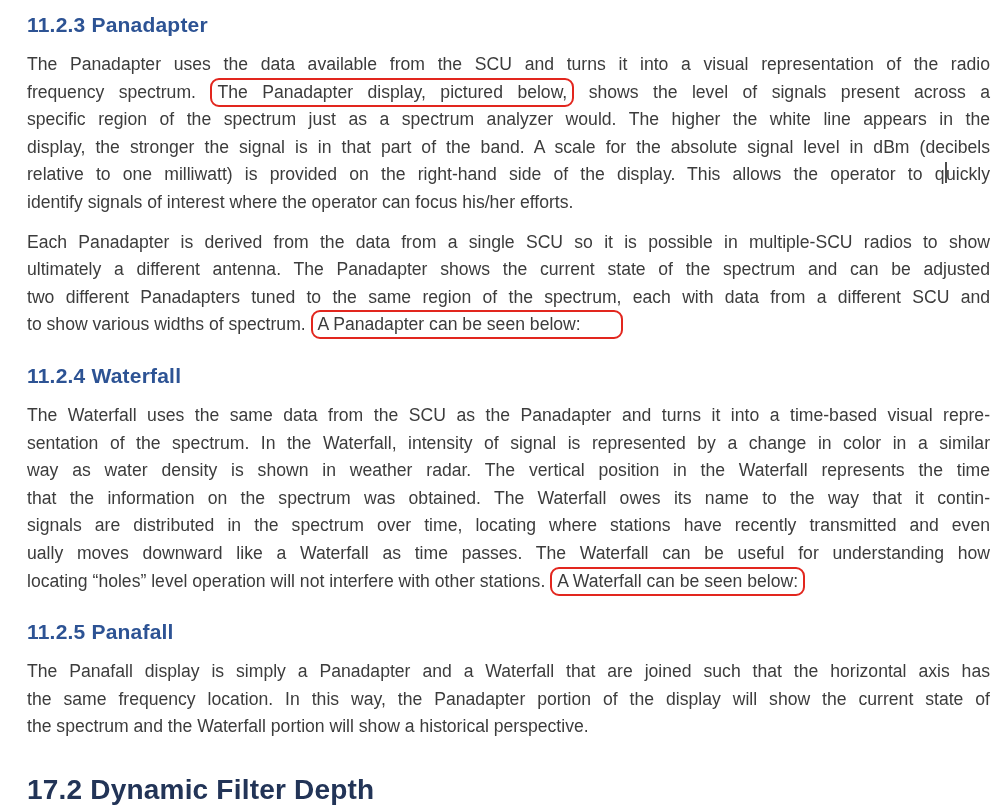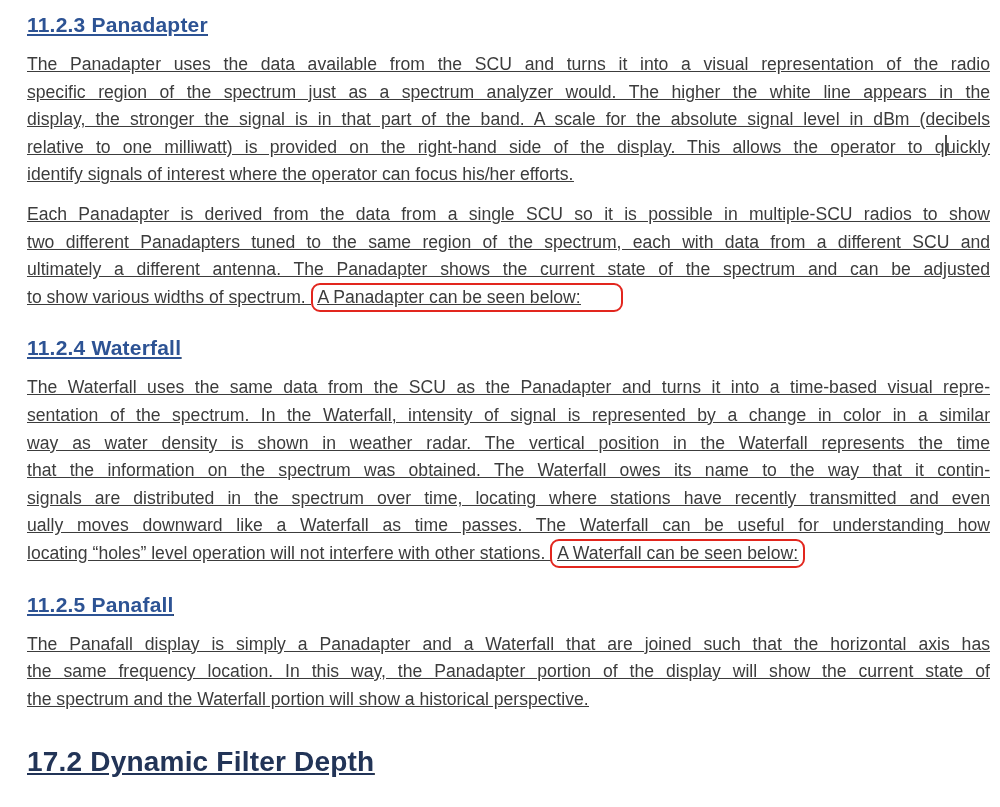--- a/index.html
+++ b/index.html
@@ -2,21 +2,21 @@
 <html style="--text-color: #3c3c3c; --subsection-color: #2d5394; --section-color: #223457; --annotation-color: #e2261e; --page-bg: #ffffff;"><head>
 <meta charset="utf-8">
 <style>
   :root {
     --text-color: #3c3c3c;
     --subsection-color: #2d5394;
     --section-color: #223457;
     --annotation-color: #e2261e;
     --page-bg: #ffffff;
   }
-  * { box-sizing: border-box; text-decoration: underline; }
+  * { box-sizing: border-box; }
   html, body {
     margin: 0; padding: 0;
     background: var(--page-bg);
   }
   main.page {
     width: 1000px;
     height: 807px;
     padding: 12px 10px 20px 27px;
     background: var(--page-bg);
     font-family: "Liberation Sans", "DejaVu Sans", sans-serif;
@@ -69,29 +69,30 @@
     margin: 0 -1px 0 0.5px;
   }
 </style>
 </head>
 <body>
 
 <main class="page">
   <h2 class="subsection-heading">11.2.3 Panadapter</h2>
   <div class="paragraph">
       <div class="line justified"><span>The Panadapter uses the data available from the SCU and turns it into a visual representation of the radio</span></div>
+      <div class="line justified"><span>frequency spectrum. </span><span class="red-box">The Panadapter display, pictured below,</span><span> shows the level of signals present across a</span></div>
       <div class="line justified"><span>specific region of the spectrum just as a spectrum analyzer would.  The higher the white line appears in the</span></div>
       <div class="line justified"><span>display, the stronger the signal is in that part of the band.  A scale for the absolute signal level in dBm (decibels</span></div>
       <div class="line justified"><span>relative to one milliwatt) is provided on the right-hand side of the display.  This allows the operator to q</span><span class="caret"></span><span>uickly</span></div>
       <div class="line"><span>identify signals of interest where the operator can focus his/her efforts.</span></div>
     </div>
   <div class="paragraph">
       <div class="line justified"><span>Each Panadapter is derived from the data from a single SCU so it is possible in multiple-SCU radios to show</span></div>
+      <div class="line justified"><span>ultimately a different antenna.  The Panadapter shows the current state of the spectrum and can be adjusted</span></div>
       <div class="line justified"><span>two different Panadapters tuned to the same region of the spectrum, each with data from a different SCU and</span></div>
-      <div class="line justified"><span>ultimately a different antenna.  The Panadapter shows the current state of the spectrum and can be adjusted</span></div>
       <div class="line"><span>to show various widths of spectrum. </span><span class="red-box wide">A Panadapter can be seen below:</span></div>
     </div>
   <h2 class="subsection-heading">11.2.4 Waterfall</h2>
   <div class="paragraph">
       <div class="line justified"><span>The Waterfall uses the same data from the SCU as the Panadapter and turns it into a time-based visual repre-</span></div>
       <div class="line justified"><span>sentation of the spectrum.  In the Waterfall, intensity of signal is represented by a change in color in a similar</span></div>
       <div class="line justified"><span>way as water density is shown in weather radar.  The vertical position in the Waterfall represents the time</span></div>
       <div class="line justified"><span>that the information on the spectrum was obtained.  The Waterfall owes its name to the way that it contin-</span></div>
       <div class="line justified"><span>signals are distributed in the spectrum over time, locating where stations have recently transmitted and even</span></div>
       <div class="line justified"><span>ually moves downward like a Waterfall as time passes.  The Waterfall can be useful for understanding how</span></div>

